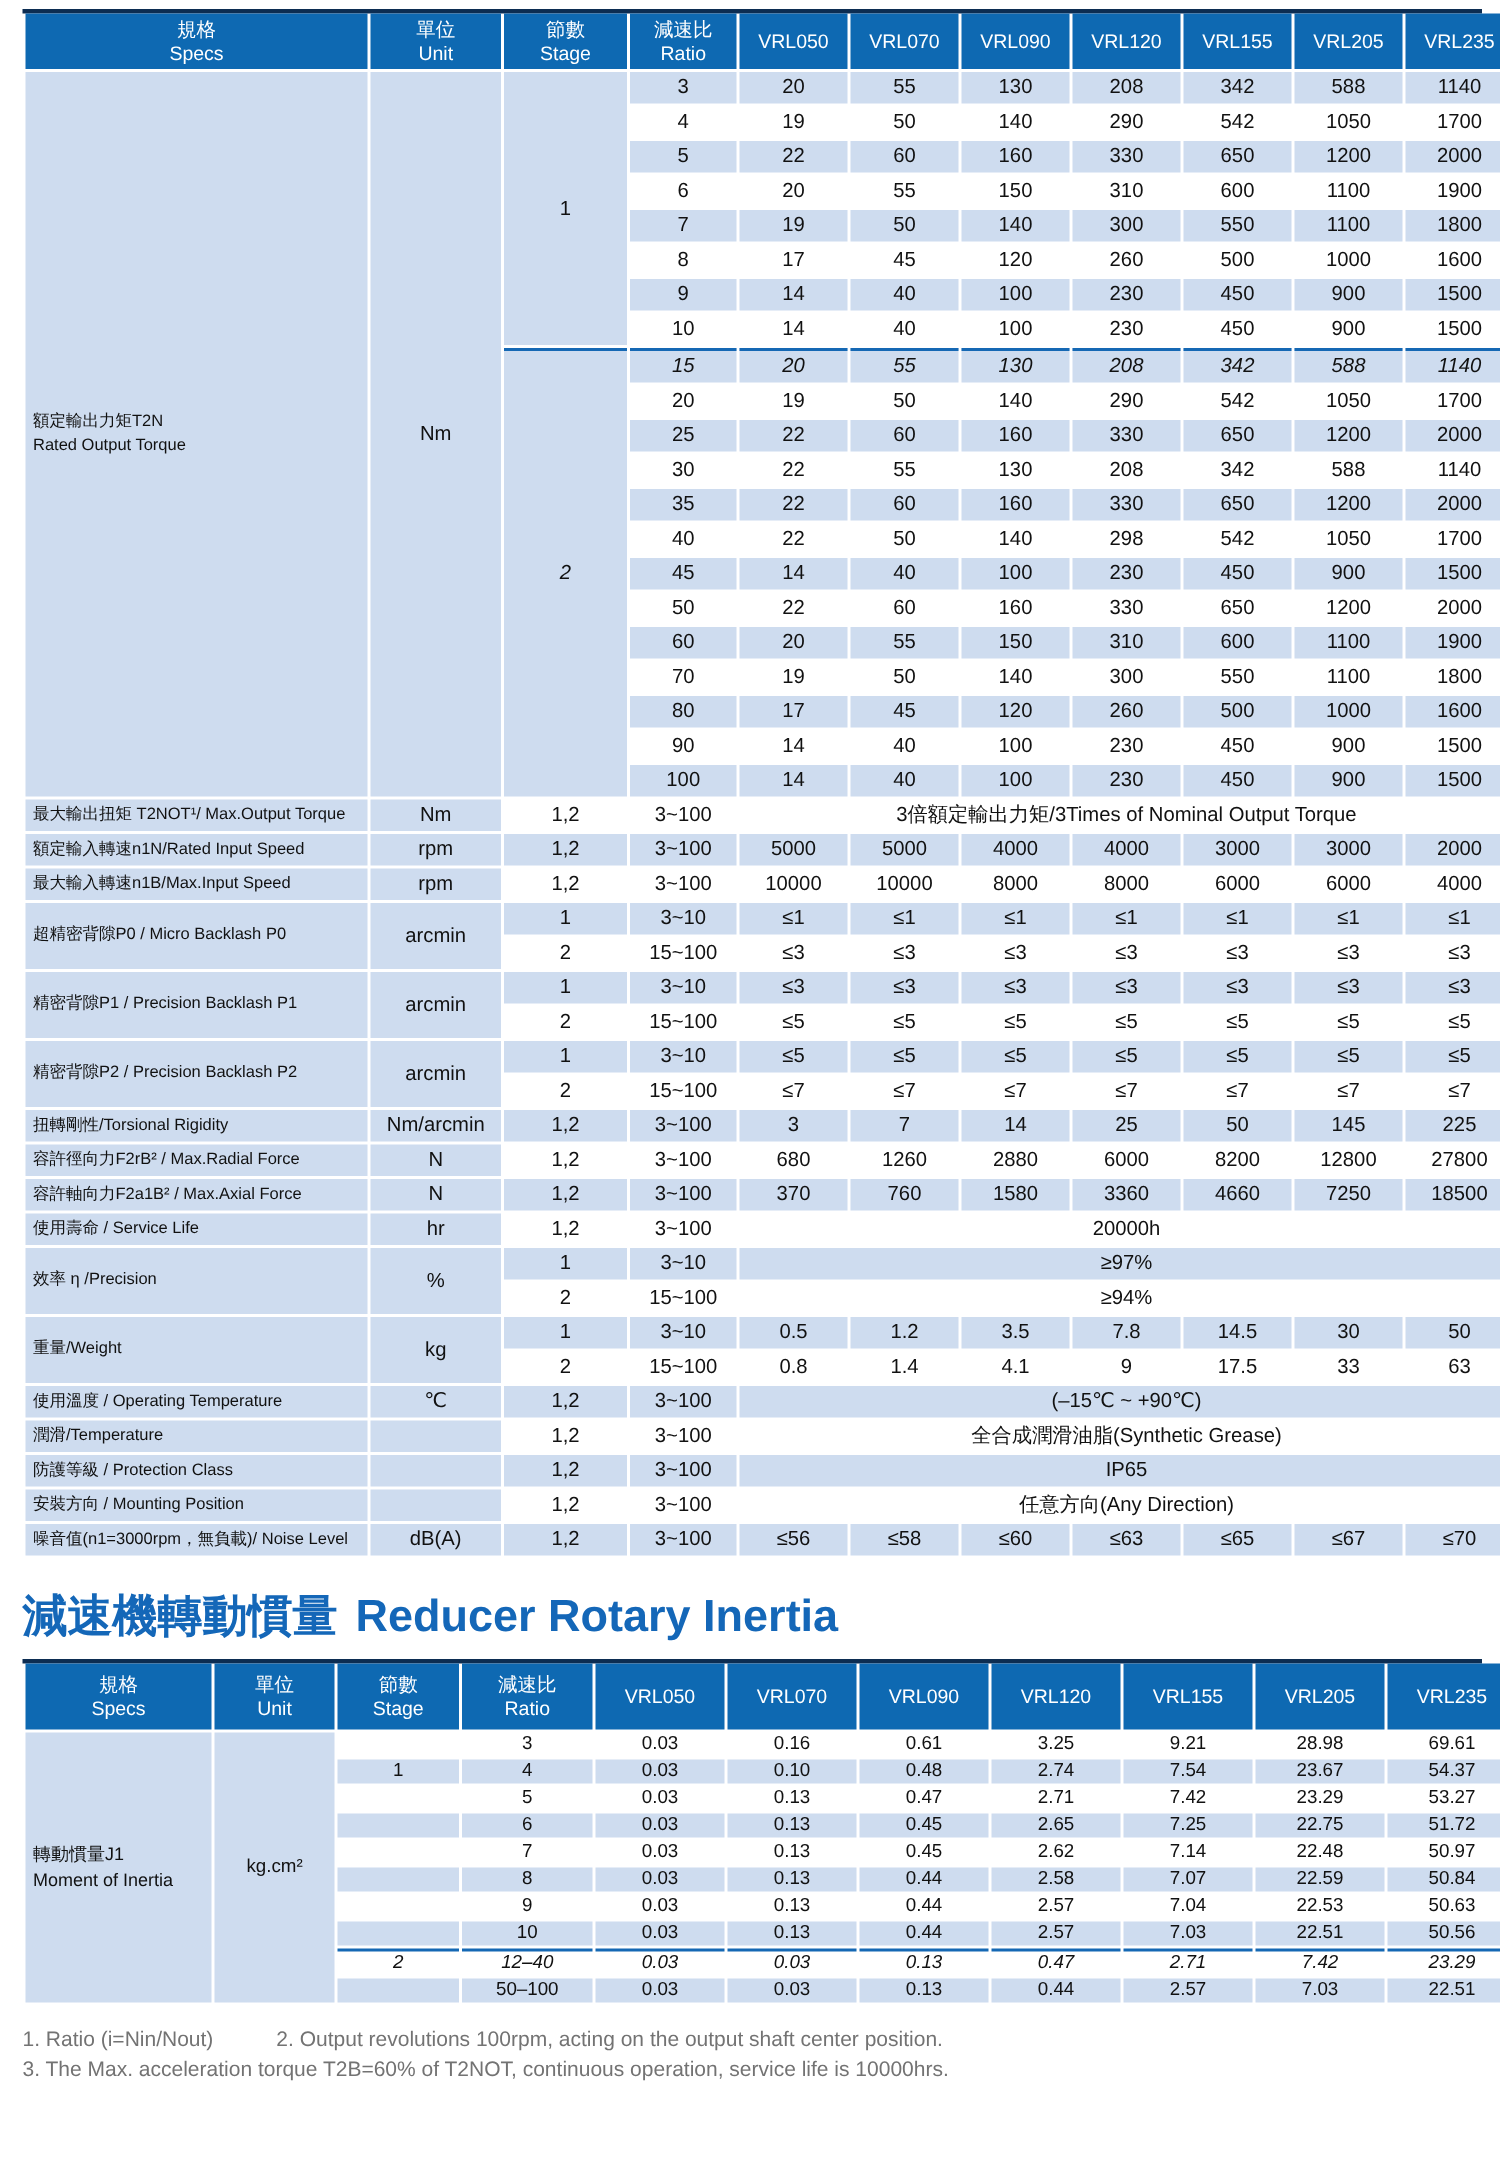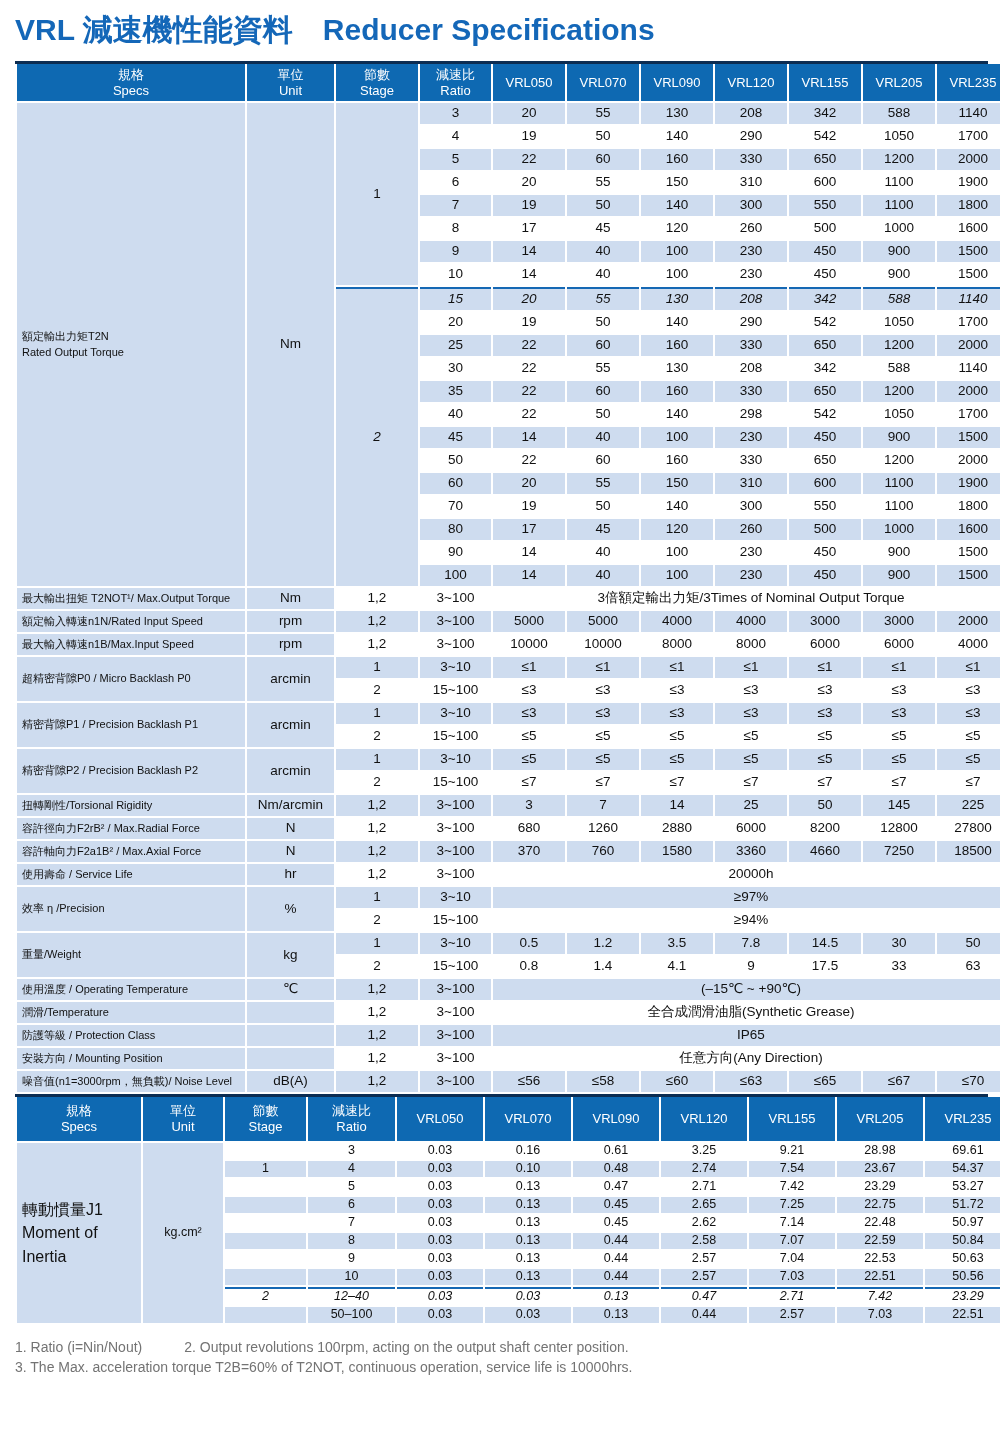--- a/index.html
+++ b/index.html
@@ -11,35 +11,31 @@
   table{border-collapse:separate;border-spacing:2px;table-layout:fixed;width:973px;background:transparent;margin-top:-2px;}
   th{background:#0e69b2;color:#fff;font-weight:normal;font-size:13px;line-height:1.2;padding:2px 0;vertical-align:middle;}
   .t1 th{height:33px;}
   .t2 th{height:40px;}
   td{text-align:center;vertical-align:middle;font-size:13.5px;height:21px;padding:0;line-height:1.1;}
   .t2 td{font-size:12.5px;height:16px;}
   .b{background:#cedcef;}
   .w{background:#ffffff;}
   .lb{background:#cedcef;}
   .left{text-align:left;padding-left:5px;font-size:11px;white-space:pre-line;line-height:1.45;}
-  .t2 .left{font-size:16px;}
+  .t2 .left{font-size:12px;}
   .sep{border-top:2px solid #1568b4;font-style:italic;}
   .footnotes{margin-top:12px;font-size:14px;line-height:1.45;}
   .fn-zh{color:#1467b8;margin-bottom:3px;}
   .fn-en{color:#737373;}
 </style>
 </head>
 <body>
 
 <div class="page">
 
-  <div class="title">
-    <span>VRL 減速機性能資料</span>
-    <span>Reducer Specifications</span>
-  </div>
 
   <div class="topline"></div>
   <table class="t1" id="spec-table">
     <colgroup>
       <col style="width:228px">
         <col style="width:87px">
         <col style="width:82px">
         <col style="width:71px">
       <col style="width:72px">
         <col style="width:72px">
@@ -516,20 +512,24 @@
           <td class="b ">≤58</td>
           <td class="b ">≤60</td>
           <td class="b ">≤63</td>
           <td class="b ">≤65</td>
           <td class="b ">≤67</td>
           <td class="b ">≤70</td>
         </tr>
       </tbody>
   </table>
 
+  <div class="title title2">
+    <span>減速機轉動慣量</span>
+    <span>Reducer Rotary Inertia</span>
+  </div>
 
   <div class="topline"></div>
   <table class="t2" id="inertia-table">
     <colgroup>
       <col style="width:124px">
         <col style="width:80px">
         <col style="width:81px">
         <col style="width:87px">
       <col style="width:86px">
         <col style="width:86px">

